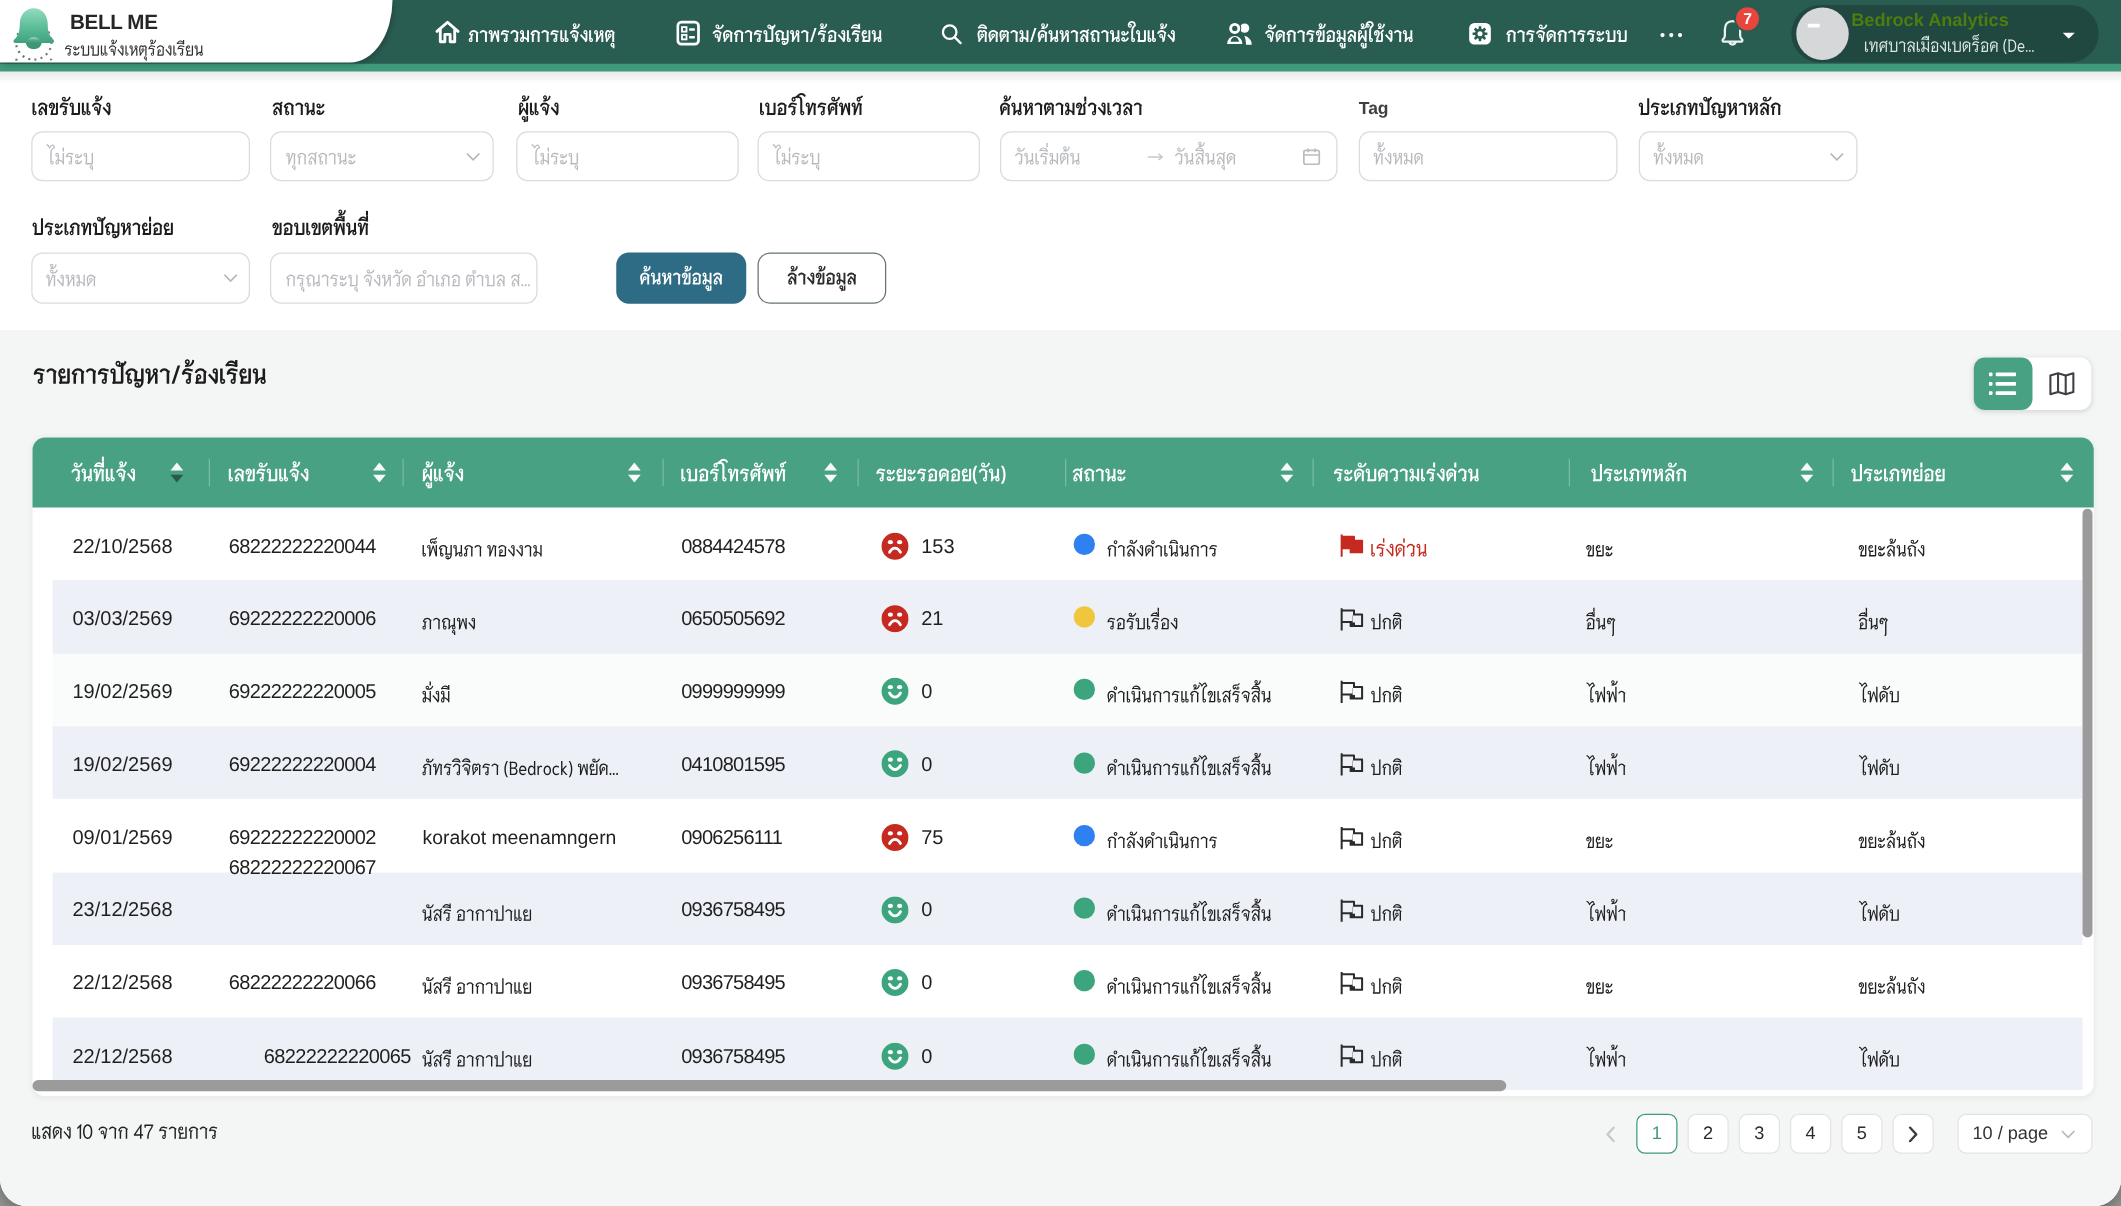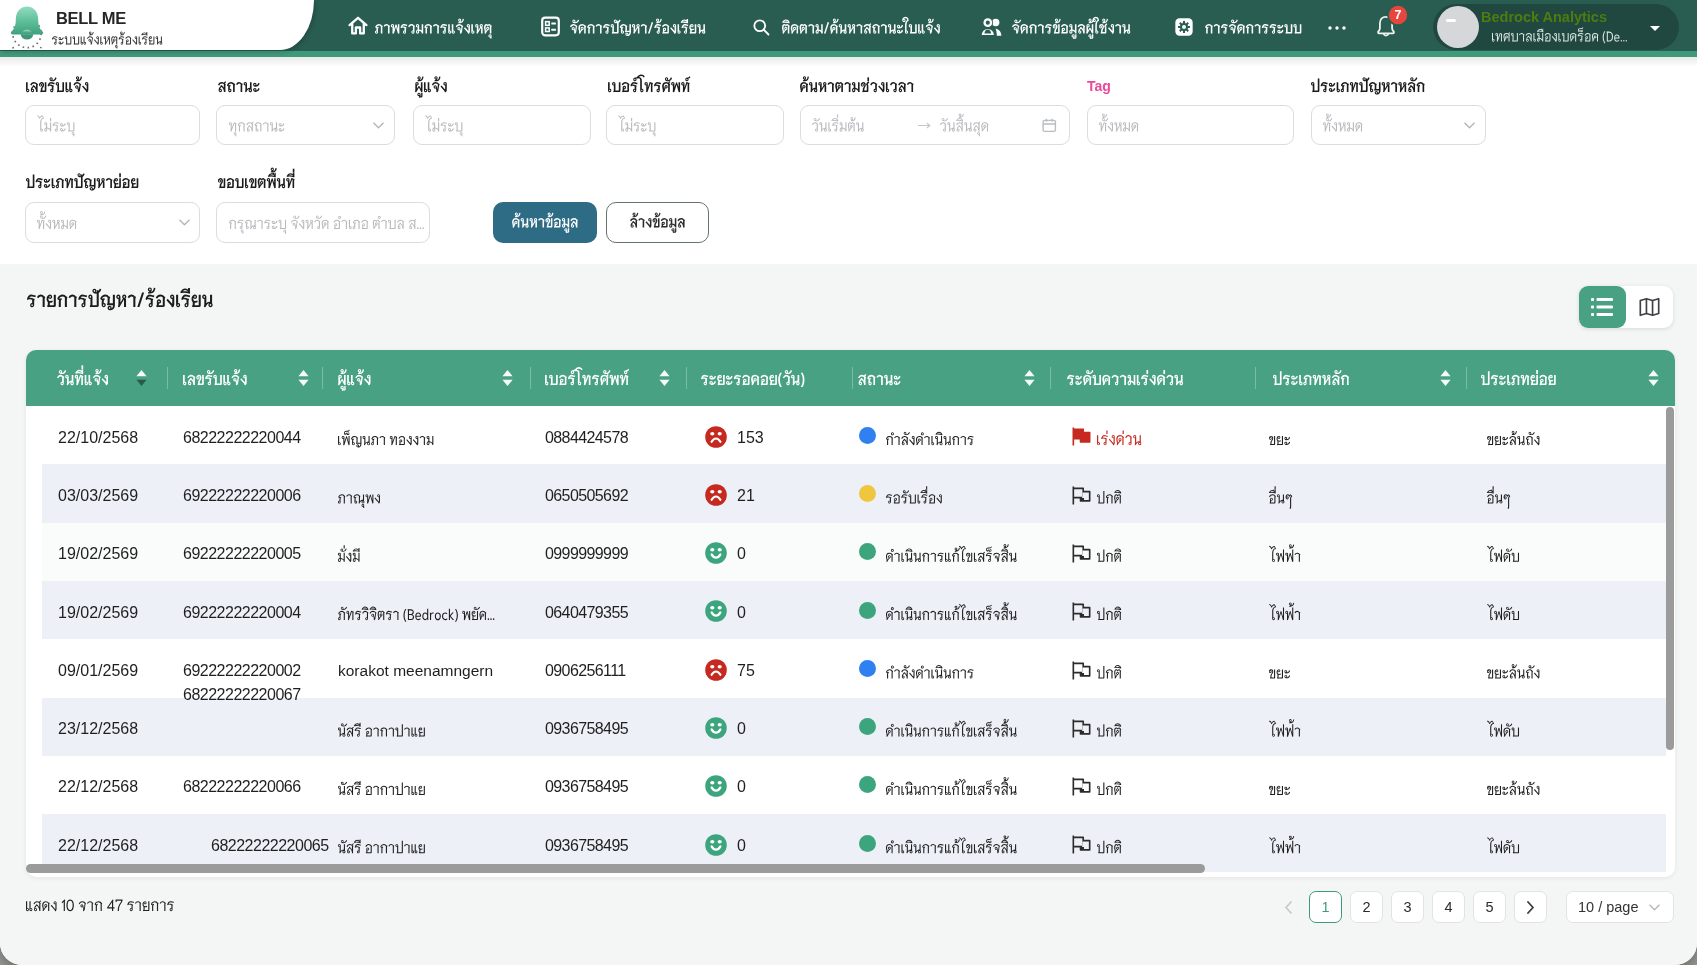--- a/index.html
+++ b/index.html
@@ -22,21 +22,21 @@
 <div class="lat" style="position:absolute;left:1481px;top:10px;font-size:14.5px;font-weight:bold;color:#4d7c0f;">Bedrock Analytics</div>
 <div class="" style="position:absolute;left:25px;top:105px;width:175px;height:40px;background:#fff;border:1px solid #dcdcdc;border-radius:9px;"></div>
 <div class="" style="position:absolute;left:216px;top:105px;width:179px;height:40px;background:#fff;border:1px solid #dcdcdc;border-radius:9px;"></div>
 <div class="" style="position:absolute;left:413px;top:105px;width:178px;height:40px;background:#fff;border:1px solid #dcdcdc;border-radius:9px;"></div>
 <div class="" style="position:absolute;left:606px;top:105px;width:178px;height:40px;background:#fff;border:1px solid #dcdcdc;border-radius:9px;"></div>
 <div class="" style="position:absolute;left:800px;top:105px;width:270px;height:40px;background:#fff;border:1px solid #dcdcdc;border-radius:9px;"></div>
 <div class="" style="position:absolute;left:1087px;top:105px;width:207px;height:40px;background:#fff;border:1px solid #dcdcdc;border-radius:9px;"></div>
 <div class="" style="position:absolute;left:1311px;top:105px;width:175px;height:40px;background:#fff;border:1px solid #dcdcdc;border-radius:9px;"></div>
 <div class="" style="position:absolute;left:25px;top:202px;width:175px;height:41px;background:#fff;border:1px solid #dcdcdc;border-radius:9px;"></div>
 <div class="" style="position:absolute;left:216px;top:202px;width:214px;height:41px;background:#fff;border:1px solid #dcdcdc;border-radius:9px;"></div>
-<div class="lat" style="position:absolute;left:1087px;top:79px;font-size:14px;font-weight:bold;color:#ec4899;">Tag</div>
+<div class="lat" style="position:absolute;left:1087px;top:79px;font-size:14px;font-weight:bold;color:#404040;">Tag</div>
 <div class="" style="position:absolute;left:493px;top:202px;width:104px;height:41px;background:#2e6b84;border-radius:10px;"></div>
 <div class="" style="position:absolute;left:606px;top:202px;width:103px;height:41px;background:#fff;border:1.4px solid #66736f;border-radius:10px;"></div>
 <div class="" style="position:absolute;left:1579px;top:286px;width:94px;height:42px;background:#fff;border-radius:9px;box-shadow:0 1px 4px rgba(0,0,0,.12);"></div>
 <div class="" style="position:absolute;left:1579px;top:286px;width:47px;height:42px;background:#48a183;border-radius:9px;"></div>
 <div class="" style="position:absolute;left:26px;top:350px;width:1649px;height:527px;background:#fff;border-radius:10px;box-shadow:0 1px 5px rgba(0,0,0,.07);"></div>
 <div class="" style="position:absolute;left:26px;top:350px;width:1649px;height:56px;background:#48a183;border-radius:10px 10px 0 0;"></div>
 <div class="" style="position:absolute;left:167px;top:367px;width:1px;height:22px;background:rgba(255,255,255,.28);"></div>
 <div class="" style="position:absolute;left:322px;top:367px;width:1px;height:22px;background:rgba(255,255,255,.28);"></div>
 <div class="" style="position:absolute;left:530px;top:367px;width:1px;height:22px;background:rgba(255,255,255,.28);"></div>
 <div class="" style="position:absolute;left:686px;top:367px;width:1px;height:22px;background:rgba(255,255,255,.28);"></div>
@@ -59,21 +59,21 @@
 <div class="lat" style="position:absolute;left:545px;top:487.9px;font-size:16px;letter-spacing:-0.6px;">0650505692</div>
 <div class="lat" style="position:absolute;left:737px;top:487.9px;font-size:16px;">21</div>
 <div class="" style="position:absolute;left:858.5px;top:484.9px;width:17px;height:17px;border-radius:50%;background:#f0c63f;"></div>
 <div class="lat" style="position:absolute;left:58px;top:546.2px;font-size:16px;">19/02/2569</div>
 <div class="lat" style="position:absolute;left:183px;top:546.2px;font-size:16px;letter-spacing:-0.5px;">69222222220005</div>
 <div class="lat" style="position:absolute;left:545px;top:546.2px;font-size:16px;letter-spacing:-0.6px;">0999999999</div>
 <div class="lat" style="position:absolute;left:737px;top:546.2px;font-size:16px;">0</div>
 <div class="" style="position:absolute;left:858.5px;top:543.2px;width:17px;height:17px;border-radius:50%;background:#3da57d;"></div>
 <div class="lat" style="position:absolute;left:58px;top:604.5px;font-size:16px;">19/02/2569</div>
 <div class="lat" style="position:absolute;left:183px;top:604.5px;font-size:16px;letter-spacing:-0.5px;">69222222220004</div>
-<div class="lat" style="position:absolute;left:545px;top:604.5px;font-size:16px;letter-spacing:-0.6px;">0640479355</div>
+<div class="lat" style="position:absolute;left:545px;top:604.5px;font-size:16px;letter-spacing:-0.6px;">0410801595</div>
 <div class="lat" style="position:absolute;left:737px;top:604.5px;font-size:16px;">0</div>
 <div class="" style="position:absolute;left:858.5px;top:601.5px;width:17px;height:17px;border-radius:50%;background:#3da57d;"></div>
 <div class="lat" style="position:absolute;left:58px;top:662.9px;font-size:16px;">09/01/2569</div>
 <div class="lat" style="position:absolute;left:183px;top:662.9px;font-size:16px;letter-spacing:-0.5px;">69222222220002</div>
 <div class="lat" style="position:absolute;left:338px;top:662.9px;font-size:15.5px;">korakot meenamngern</div>
 <div class="lat" style="position:absolute;left:545px;top:662.9px;font-size:16px;letter-spacing:-0.6px;">0906256111</div>
 <div class="lat" style="position:absolute;left:737px;top:662.9px;font-size:16px;">75</div>
 <div class="" style="position:absolute;left:858.5px;top:659.9px;width:17px;height:17px;border-radius:50%;background:#2f80f0;"></div>
 <div class="lat" style="position:absolute;left:58px;top:721.1px;font-size:16px;">23/12/2568</div>
 <div class="lat" style="position:absolute;left:183px;top:687px;font-size:16px;letter-spacing:-0.5px;">68222222220067</div>

